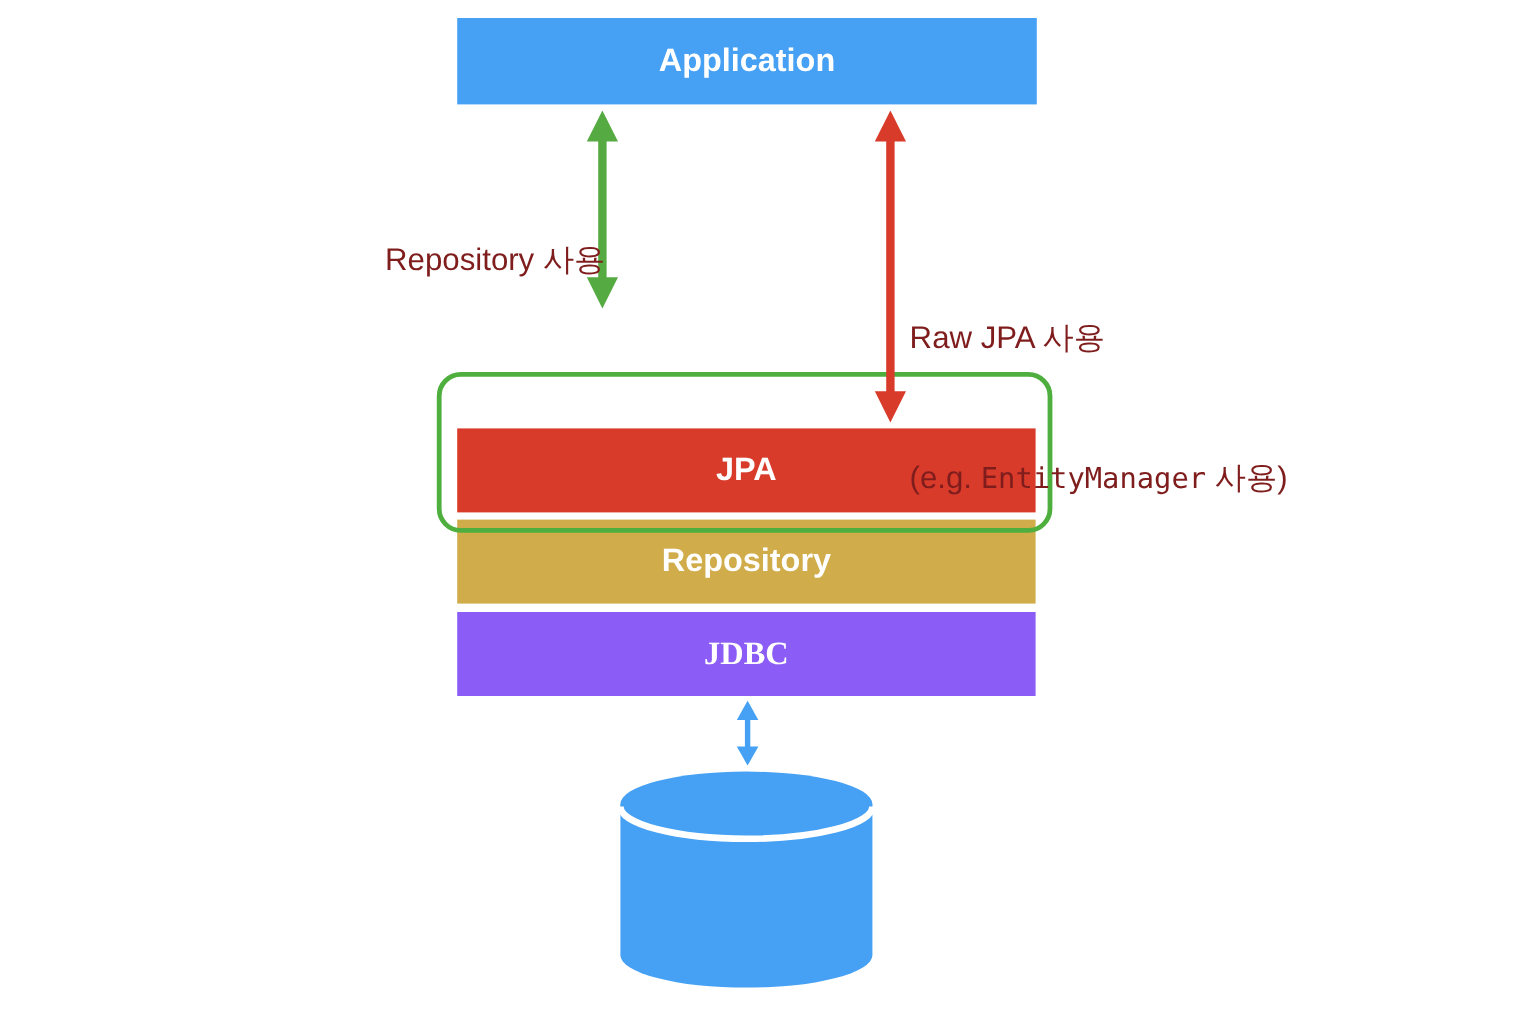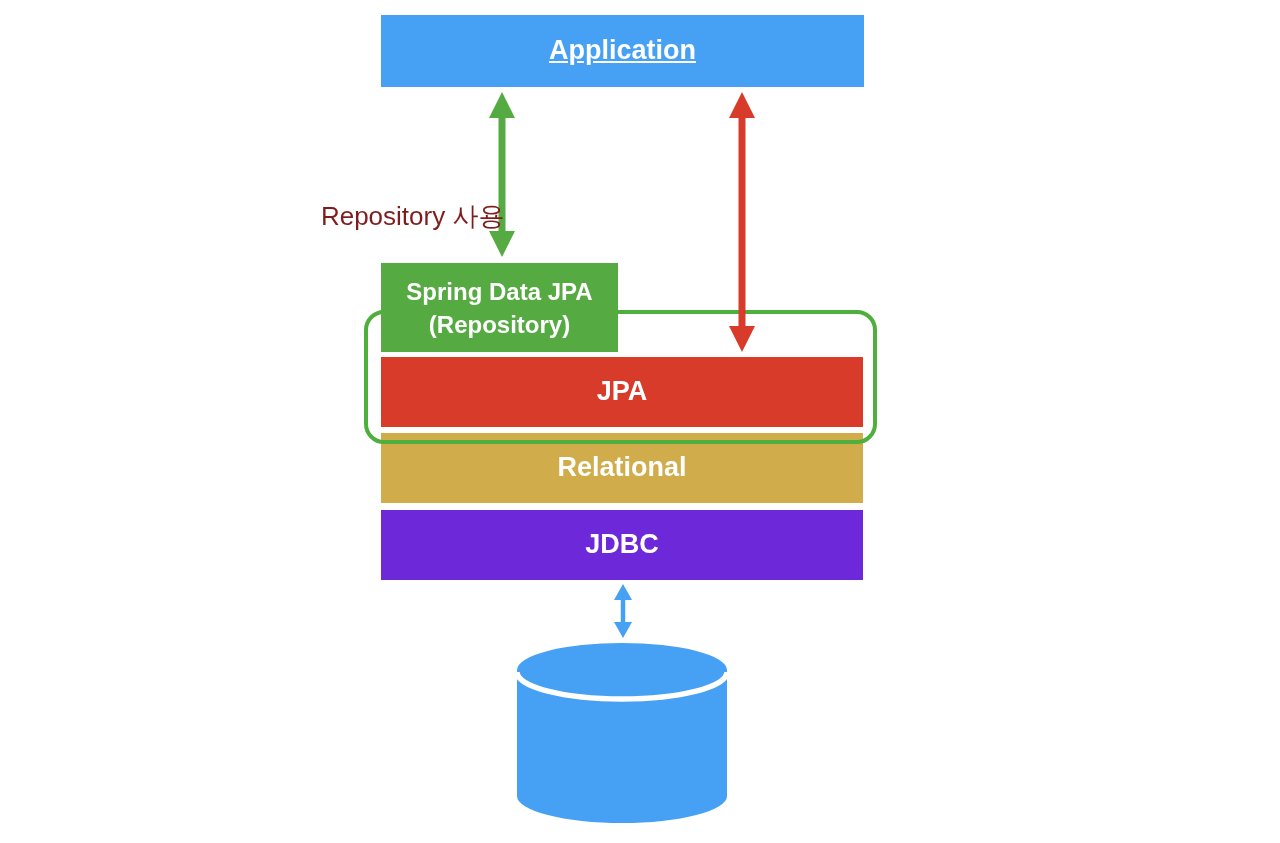--- a/index.html
+++ b/index.html
@@ -12,25 +12,25 @@
     position: absolute;
     display: flex;
     flex-direction: column;
     align-items: center;
     justify-content: center;
     color: #ffffff;
     font-weight: bold;
     text-align: center;
     line-height: 1.3;
   }
-  .box-app        { left: 381px; top: 15px;  width: 483px; height: 72px; background: #46A1F4; font-size: 27px; z-index: 3; text-decoration: underline; }
+  .box-app        { left: 381px; top: 15px;  width: 483px; height: 72px; background: #46A1F4; font-size: 27px; z-index: 3; }
   .box-spring     { left: 381px; top: 263px; width: 237px; height: 89px; background: #55AB42; font-size: 24px; line-height: 33px; z-index: 3; }
   .box-jpa        { left: 381px; top: 357px; width: 482px; height: 70px; background: #D93B2B; font-size: 27px; z-index: 3; }
   .box-hibernate  { left: 381px; top: 433px; width: 482px; height: 70px; background: #D0AC4B; font-size: 27px; z-index: 1; }
-  .box-jdbc       { left: 381px; top: 510px; width: 482px; height: 70px; background: #6d28d9; font-size: 27px; z-index: 1; }
+  .box-jdbc       { left: 381px; top: 510px; width: 482px; height: 70px; background: #8b5cf6; font-size: 27px; z-index: 1; font-family: Liberation Serif, serif; }
 
   .group-outline {
     position: absolute;
     left: 364px; top: 310px; width: 513px; height: 134px;
     border: 4.5px solid #4FAF3E;
     border-radius: 20px;
     background: transparent;
     z-index: 2;
   }
 
@@ -70,43 +70,43 @@
 </style>
 </head>
 <body>
 
 <div class="canvas">
 
   <div class="box box-app">
     <span>Application</span>
   </div>
 
-  <div class="box box-spring">
-    <span>Spring Data JPA</span>
-    <span>(Repository)</span>
-  </div>
 
   <div class="group-outline"></div>
 
   <div class="box box-jpa">
     <span>JPA</span>
   </div>
 
   <div class="box box-hibernate">
-    <span>Relational</span>
+    <span>Repository</span>
   </div>
 
   <div class="box box-jdbc">
     <span>JDBC</span>
   </div>
 
   <div class="label label-repo">
     <span>Repository 사용</span>
   </div>
 
+  <div class="label label-raw">
+    <div><span>Raw JPA 사용</span></div>
+    <div><span>(e.g. </span><span class="code">EntityManager</span><span> 사용)</span></div>
+  </div>
 
   <svg class="svg-overlay" viewBox="0 0 1280 843">
 
     <g>
       <line x1="502" y1="113" x2="502" y2="236" stroke="#55AB42" stroke-width="7"></line>
       <polygon points="502,92 489,118 515,118" fill="#55AB42"></polygon>
       <polygon points="502,257 489,231 515,231" fill="#55AB42"></polygon>
     </g>
 
     <g>

